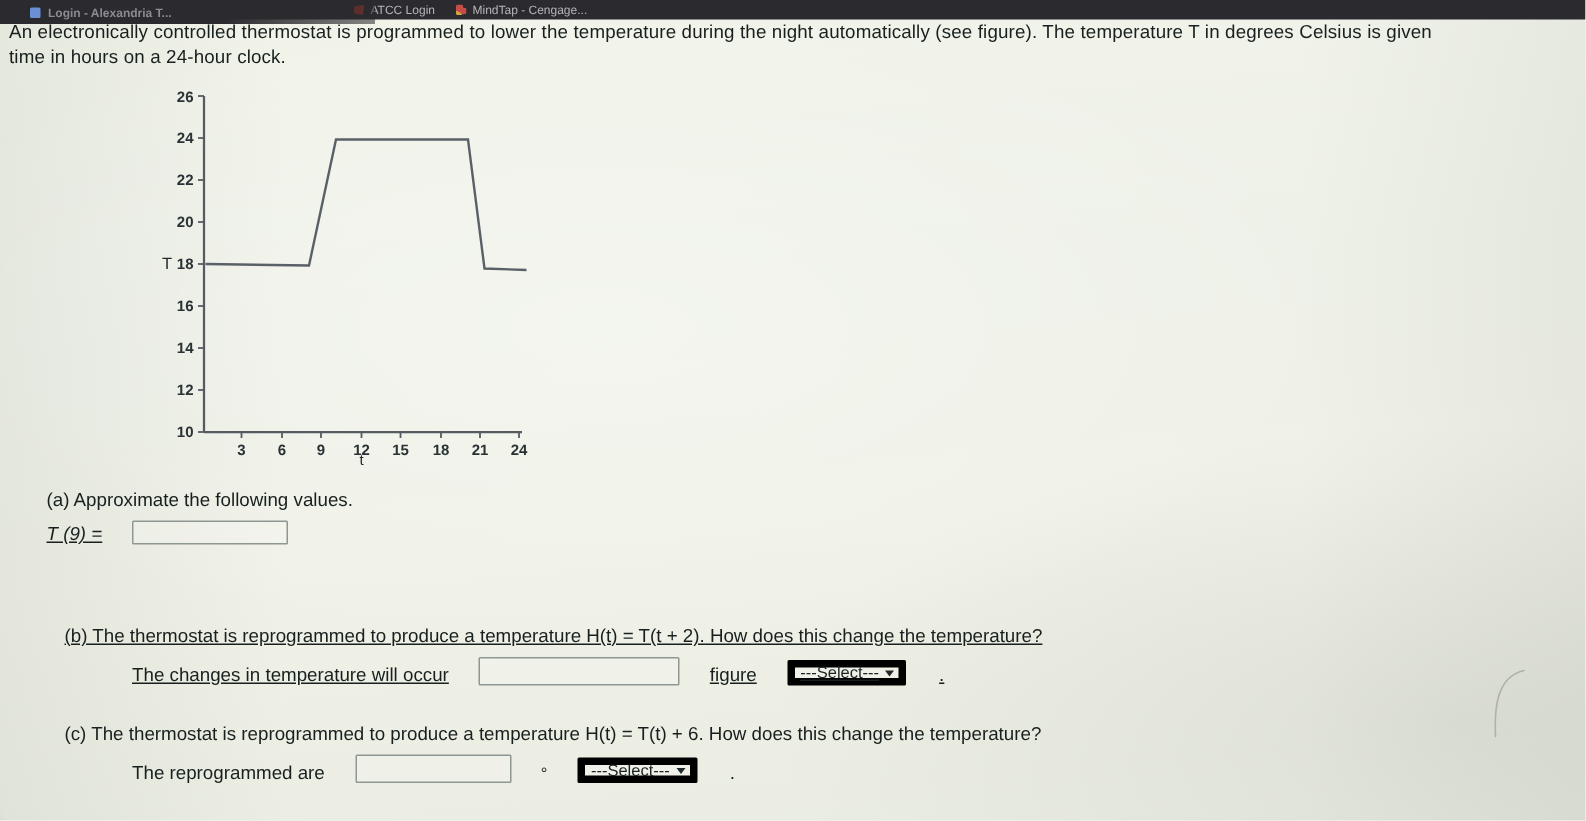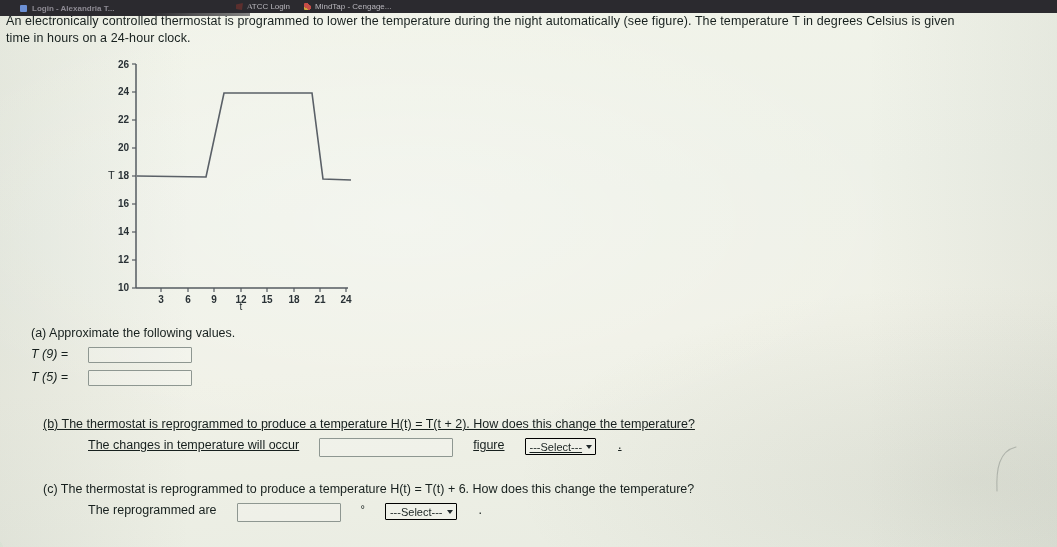--- a/index.html
+++ b/index.html
@@ -133,24 +133,25 @@
   
   .qa {
     position: absolute;
     left: 31px;
     top: 326px;
     font-size: 12.5px;
     color: #17201e;
   }
   .qa-line {
     display: flex;
-    align-items: flex-start;
+    align-items: flex-end;
     gap: 20px;
     margin-top: 7px;
     font-size: 12.5px;
+    text-decoration: underline;
   }
   .qa-label {
     font-style: italic;
     white-space: nowrap;
   }
 
   .inputbox {
     display: inline-block;
     border: 1px solid #8e9791;
     background: rgba(255,255,255,0.16);
@@ -175,31 +176,31 @@
   .qc {
     position: absolute;
     left: 43px;
     top: 482px;
     font-size: 12.5px;
     width: 980px;
     color: #17201e;
   }
   .sub-line {
     display: flex;
-    align-items: flex-start;
+    align-items: flex-end;
     gap: 20px;
     margin-top: 7px;
     margin-left: 45px;
     font-size: 12.5px;
   }
   .selectbox {
     display: inline-flex;
     align-items: center;
     gap: 3px;
-    border: 1px solid #000000;
+    border: 5px solid #000000;
     background: rgba(255,255,255,0.20);
     height: 17px;
     padding: 0 3px 0 4px;
     box-sizing: border-box;
     font-size: 11px;
     color: #1b2422;
     border-radius: 1px;
     white-space: nowrap;
   }
   .chev {
@@ -313,24 +314,20 @@
   </div>
 
   <div class="qa">
     <div>(a) Approximate the following values.</div>
 
     <div class="qa-line">
       <span class="qa-label">T (9) =</span>
       <input class="inputbox ib-a" type="text" value="" style="">
     </div>
 
-    <div class="qa-line">
-      <span class="qa-label">T (5) =</span>
-      <input class="inputbox ib-a" type="text" value="" style="">
-    </div>
   </div>
 
   <div class="qb">
     <div>(b) The thermostat is reprogrammed to produce a temperature H(t) = T(t + 2). How does this change the temperature?</div>
     <div class="sub-line">
       <span>The changes in temperature will occur</span>
       <input class="inputbox ib-b" type="text" value="" style="">
       <span>figure</span>
       <span class="selectbox">
         <span>---Select---</span>

